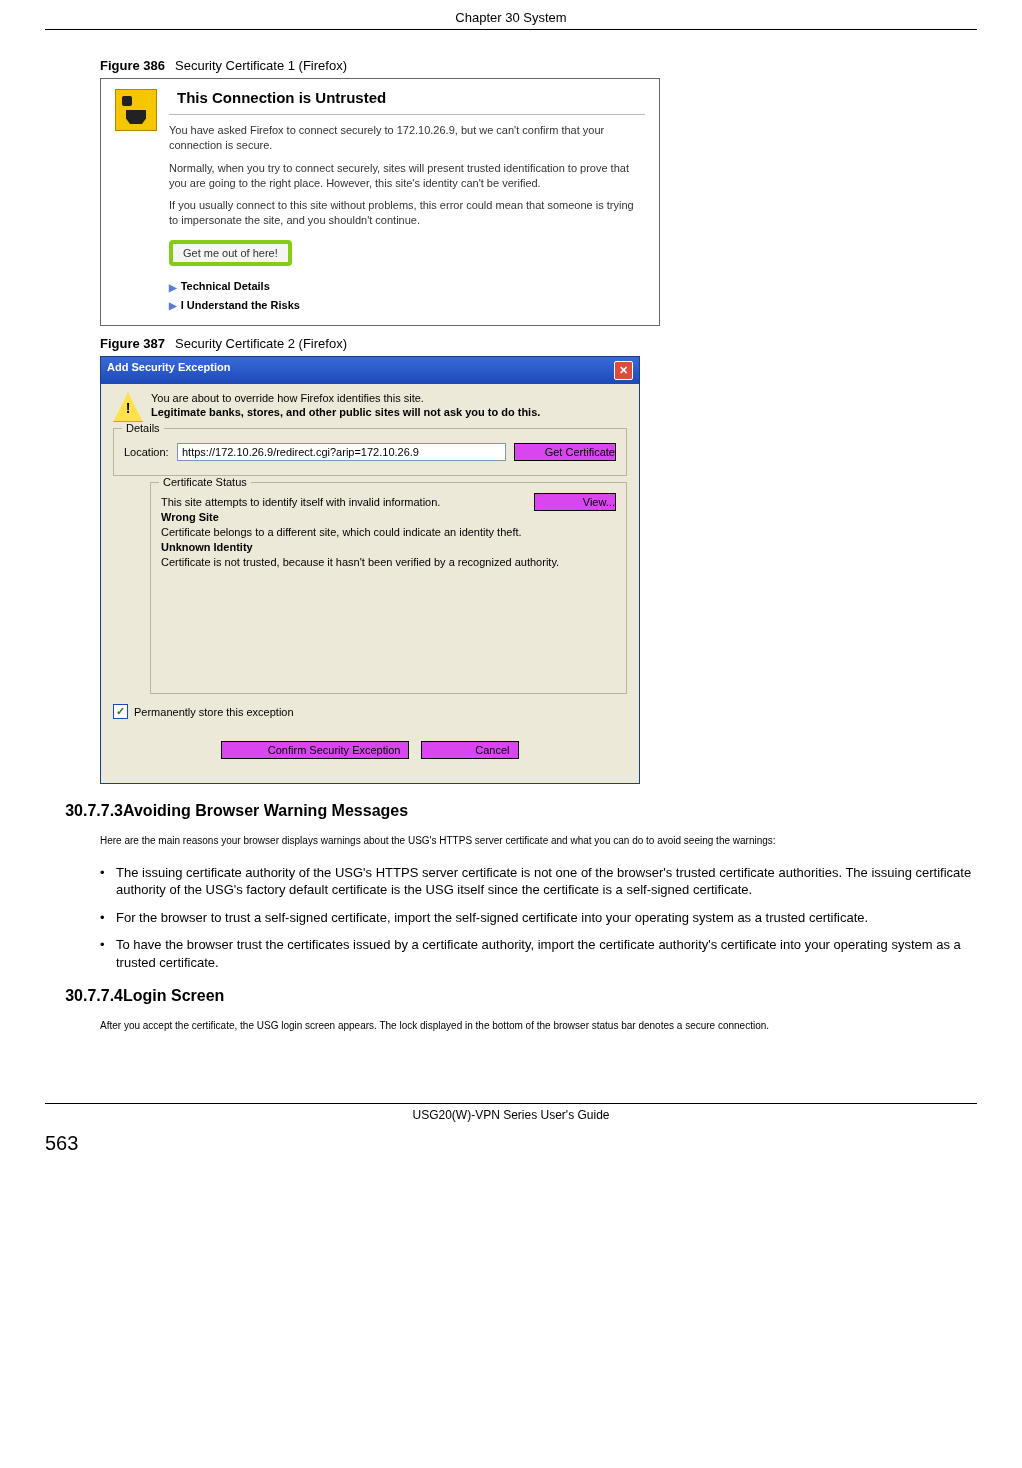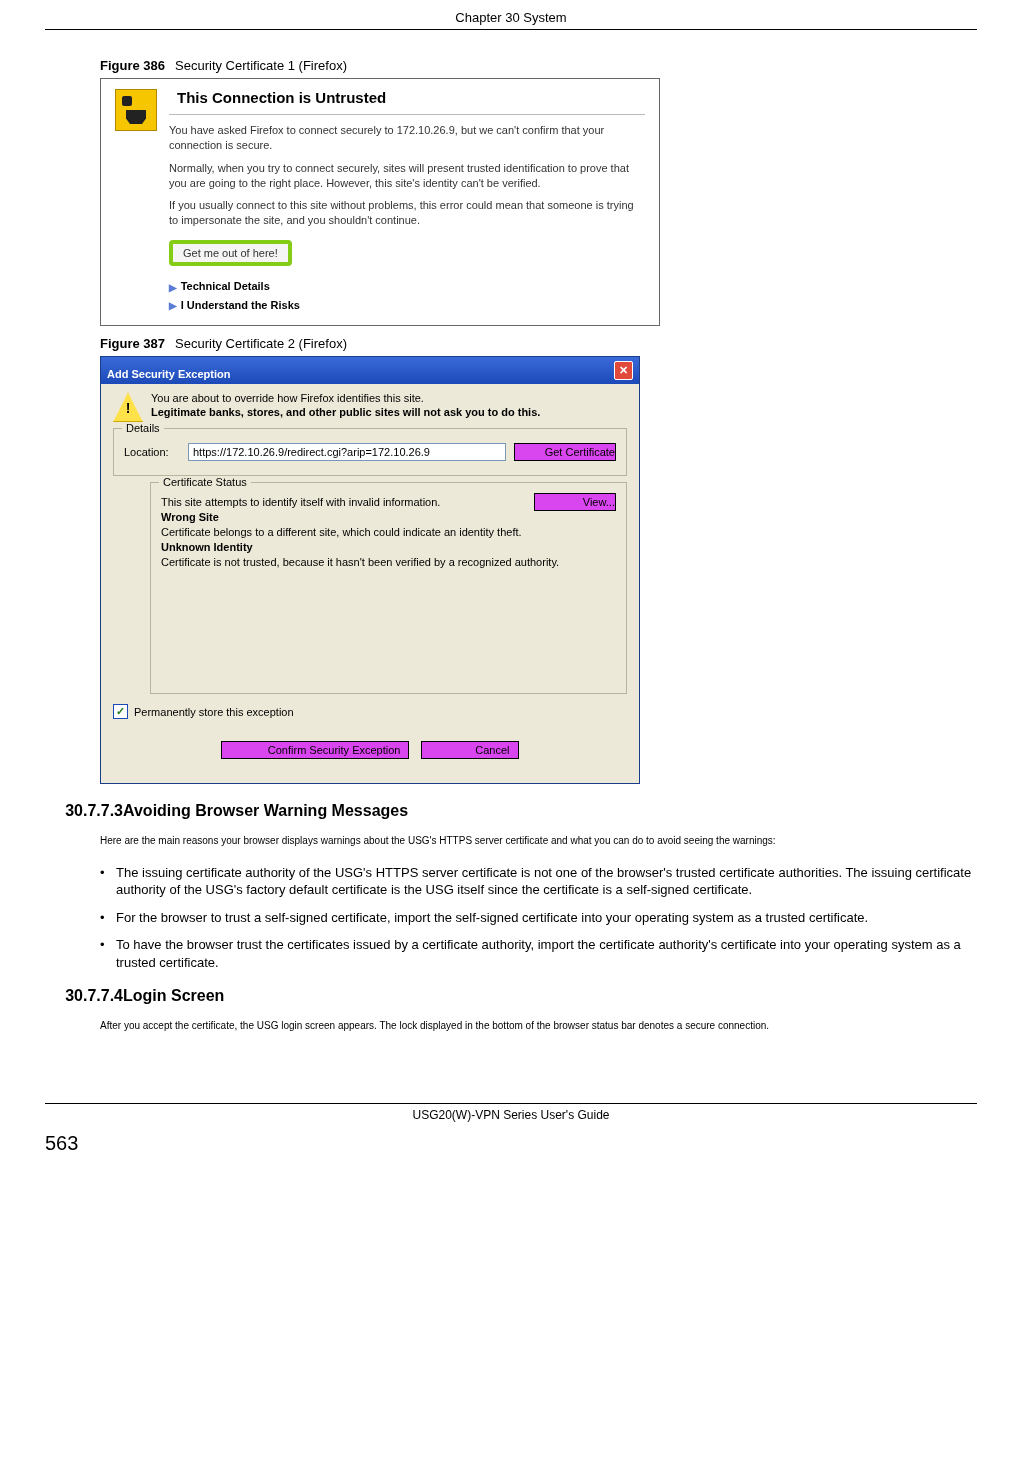--- a/index.html
+++ b/index.html
@@ -80,21 +80,21 @@
     background: #ece9d8;
     font-family: Tahoma, Arial, sans-serif;
     font-size: 11px;
     color:#000;
     box-sizing: border-box;
   }
   .titlebar {
     background: linear-gradient(to bottom,#3a6ad9,#1c49b8);
     color:#fff; font-weight:bold; font-size:11px;
     padding:4px 6px;
-    display:flex; justify-content:space-between; align-items:flex-end;
+    display:flex; justify-content:space-between; align-items:flex-start;
   }
   .titlebar .close {
     width:17px;height:17px;background:#e14a3b;border:1px solid #fff;
     display:flex;align-items:center;justify-content:center;color:#fff;font-weight:bold;font-size:11px;line-height:1;border-radius:2px;
   }
   .dlg-body { padding: 8px 12px 12px 12px; }
   .warn-row { display:flex; margin-bottom:6px;}
   .warn-icon {
     width:28px;height:28px;flex-shrink:0;margin-right:8px;
     background:#ffe24a;border:1px solid #cba900; clip-path: polygon(50% 0,100% 100%,0 100%);
@@ -103,21 +103,21 @@
   .warn-icon:after{content:"!";position:absolute;left:0;right:0;top:7px;text-align:center;font-weight:bold;color:#000;font-size:14px;}
   .warn-text p{margin:0 0 2px 0;}
   .warn-text .bold{font-weight:bold;}
   .groupbox {
     border:1px solid #b8b4a0; margin-top:6px; padding:10px 10px 10px 10px; position:relative;
   }
   .groupbox .legend {
     position:absolute; top:-7px; left:8px; background:#ece9d8; padding:0 4px; font-size:11px;
   }
   .row { display:flex; align-items:center; margin:4px 0;}
-  .row label { width:64px; }
+  .row label { width:53px; }
   .loc-input {
     flex:1; border:1px solid #7a98b8; background:#fff; padding:2px 4px; font-size:11px; margin-right:8px;
   }
   .win-btn {
     border:1px solid #000000; background:#d946ef; padding:2px 0; font-size:11px; text-align:right;
   }
   .btn-100{width:100px;}
   .btn-80{width:80px;}
   .status-box { height:190px;margin-left:37px; }
   .status-box p{margin:3px 0;}

